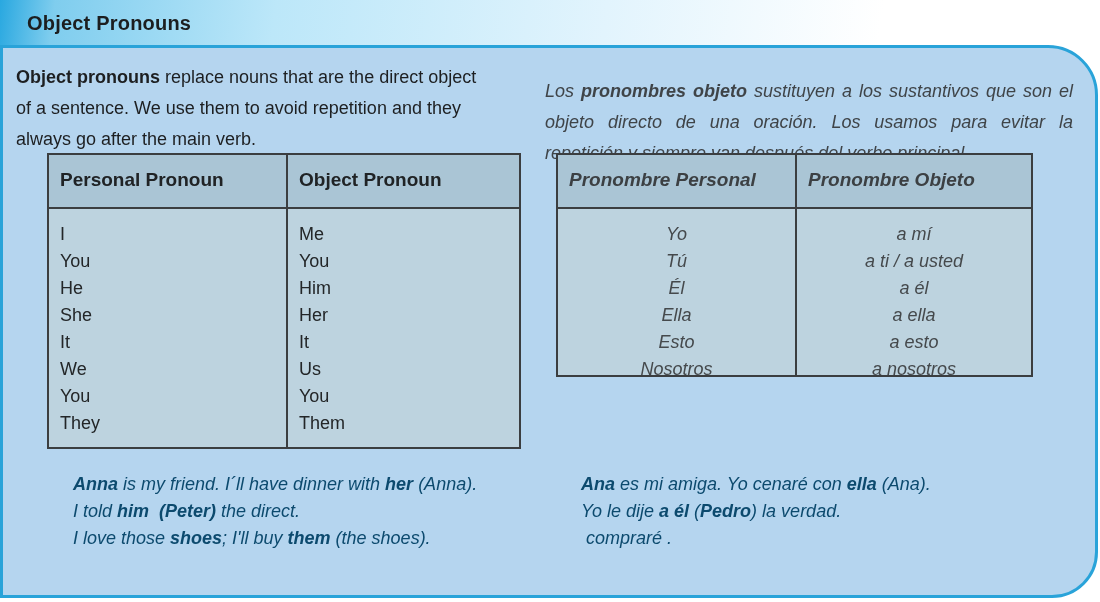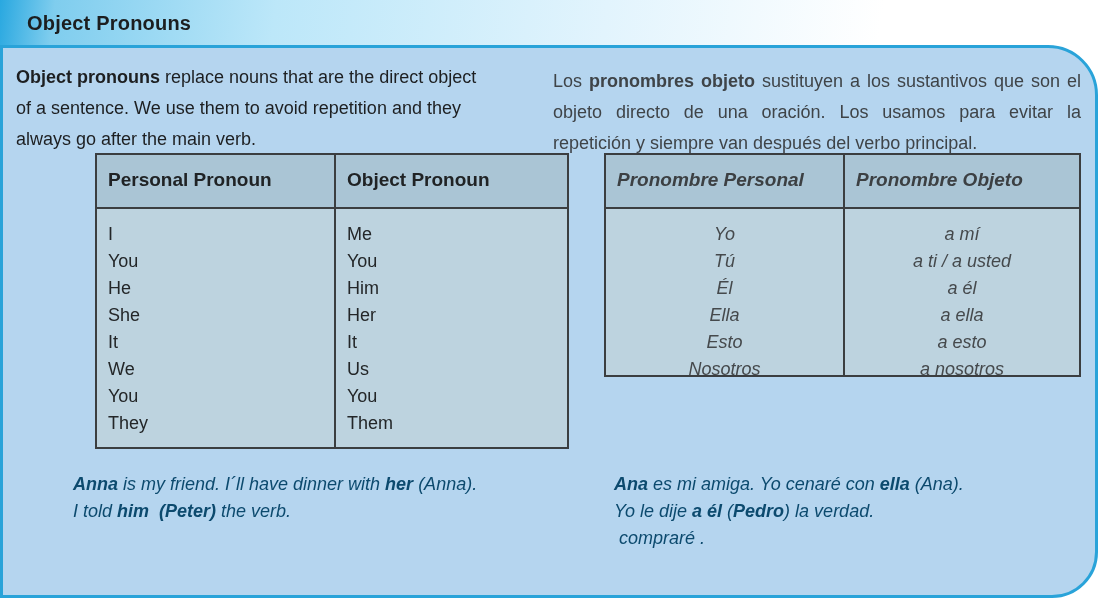--- a/index.html
+++ b/index.html
@@ -25,27 +25,27 @@
     background:var(--panel-background,#b5d5ef);
     border:3px solid var(--panel-border,#29a3d9);
     border-radius:0 50px 46px 0;
   }
   .intro {
     position:absolute; margin:0; font-size:18px; line-height:31px;
     color:var(--english-text,#1d1f21); white-space:pre-wrap;
   }
   .intro.en { left:13px; top:14px; width:520px; }
   .intro.es {
-    left:542px; top:18px; width:528px; 
-    color:var(--spanish-text,#3f4448); text-align:justify; white-space:normal;margin-left:8px;
+    left:542px; top:28px; width:528px; font-style:italic;
+    color:var(--spanish-text,#3f4448); text-align:justify; white-space:normal;
   }
   .gtable {
     position:absolute; box-sizing:border-box;
     border:2px solid var(--table-border,#3b3e40);
-    display:flex; flex-direction:column;margin-left:48px;
+    display:flex; flex-direction:column;
   }
   .en-table { left:44px;  top:105px; width:474px; height:296px; }
   .es-table { left:553px; top:105px; width:477px; height:224px; }
   .thead {
     display:flex; height:52px; flex:0 0 auto;
     background:var(--table-header-background,#aac5d5);
     border-bottom:2px solid var(--table-border,#3b3e40);
   }
   .tbody { display:flex; flex:1 1 auto; background:var(--table-body-background,#bdd3df); overflow:hidden; }
   .th, .td { box-sizing:border-box; }
@@ -54,21 +54,21 @@
   .th { line-height:50px; font-weight:bold; font-size:19px; padding-left:11px; color:#202325; }
   .td { padding:12px 11px; font-size:18px; line-height:27px; white-space:pre-line; color:#232628; }
   .es-table .td { font-style:italic; color:#45494c;text-align:center; }
   .es-table .th { font-style:italic; color:#3c4043; }
   .examples {
     position:absolute; font-style:italic; font-size:18px; line-height:27px;
     color:#0c4a6e;
   }
   .examples div { white-space:pre-wrap; }
   .en-ex { left:70px;  top:423px; width:460px; }
-  .es-ex { left:611px; top:423px; width:440px; }
+  .es-ex { left:578px; top:423px; width:440px; }
   b { font-weight:bold; }
 </style>
 </head>
 <body>
 
 <div class="page">
 
   <div class="header-strip">
     <div class="title">Object Pronouns</div>
   </div>
@@ -125,21 +125,22 @@
 a ella
 a esto
 a nosotros
 a ustedes
 a ellos</div>
       </div>
     </div>
 
     <div class="examples en-ex">
         <div><b>Anna</b><span> is my friend. I´ll have dinner with </span><b>her</b><span> (Anna).</span></div>
-        <div><span>I told </span><b>him</b><span>  </span><b>(Peter)</b><span> the verb.</span></div>
+        <div><span>I told </span><b>him</b><span>  </span><b>(Peter)</b><span> the direct.</span></div>
+        <div><span>I love those </span><b>shoes</b><span>; I'll buy </span><b>them</b><span> (the shoes).</span></div>
       </div>
     <div class="examples es-ex">
         <div><b>Ana</b><span> es mi amiga. Yo cenaré con </span><b>ella</b><span> (Ana).</span></div>
         <div><span>Yo le dije </span><b>a él</b><span> (</span><b>Pedro</b><span>) la verdad.</span></div>
         <div><span> compraré .</span></div>
       </div>
 
   </div>
 </div>
 

